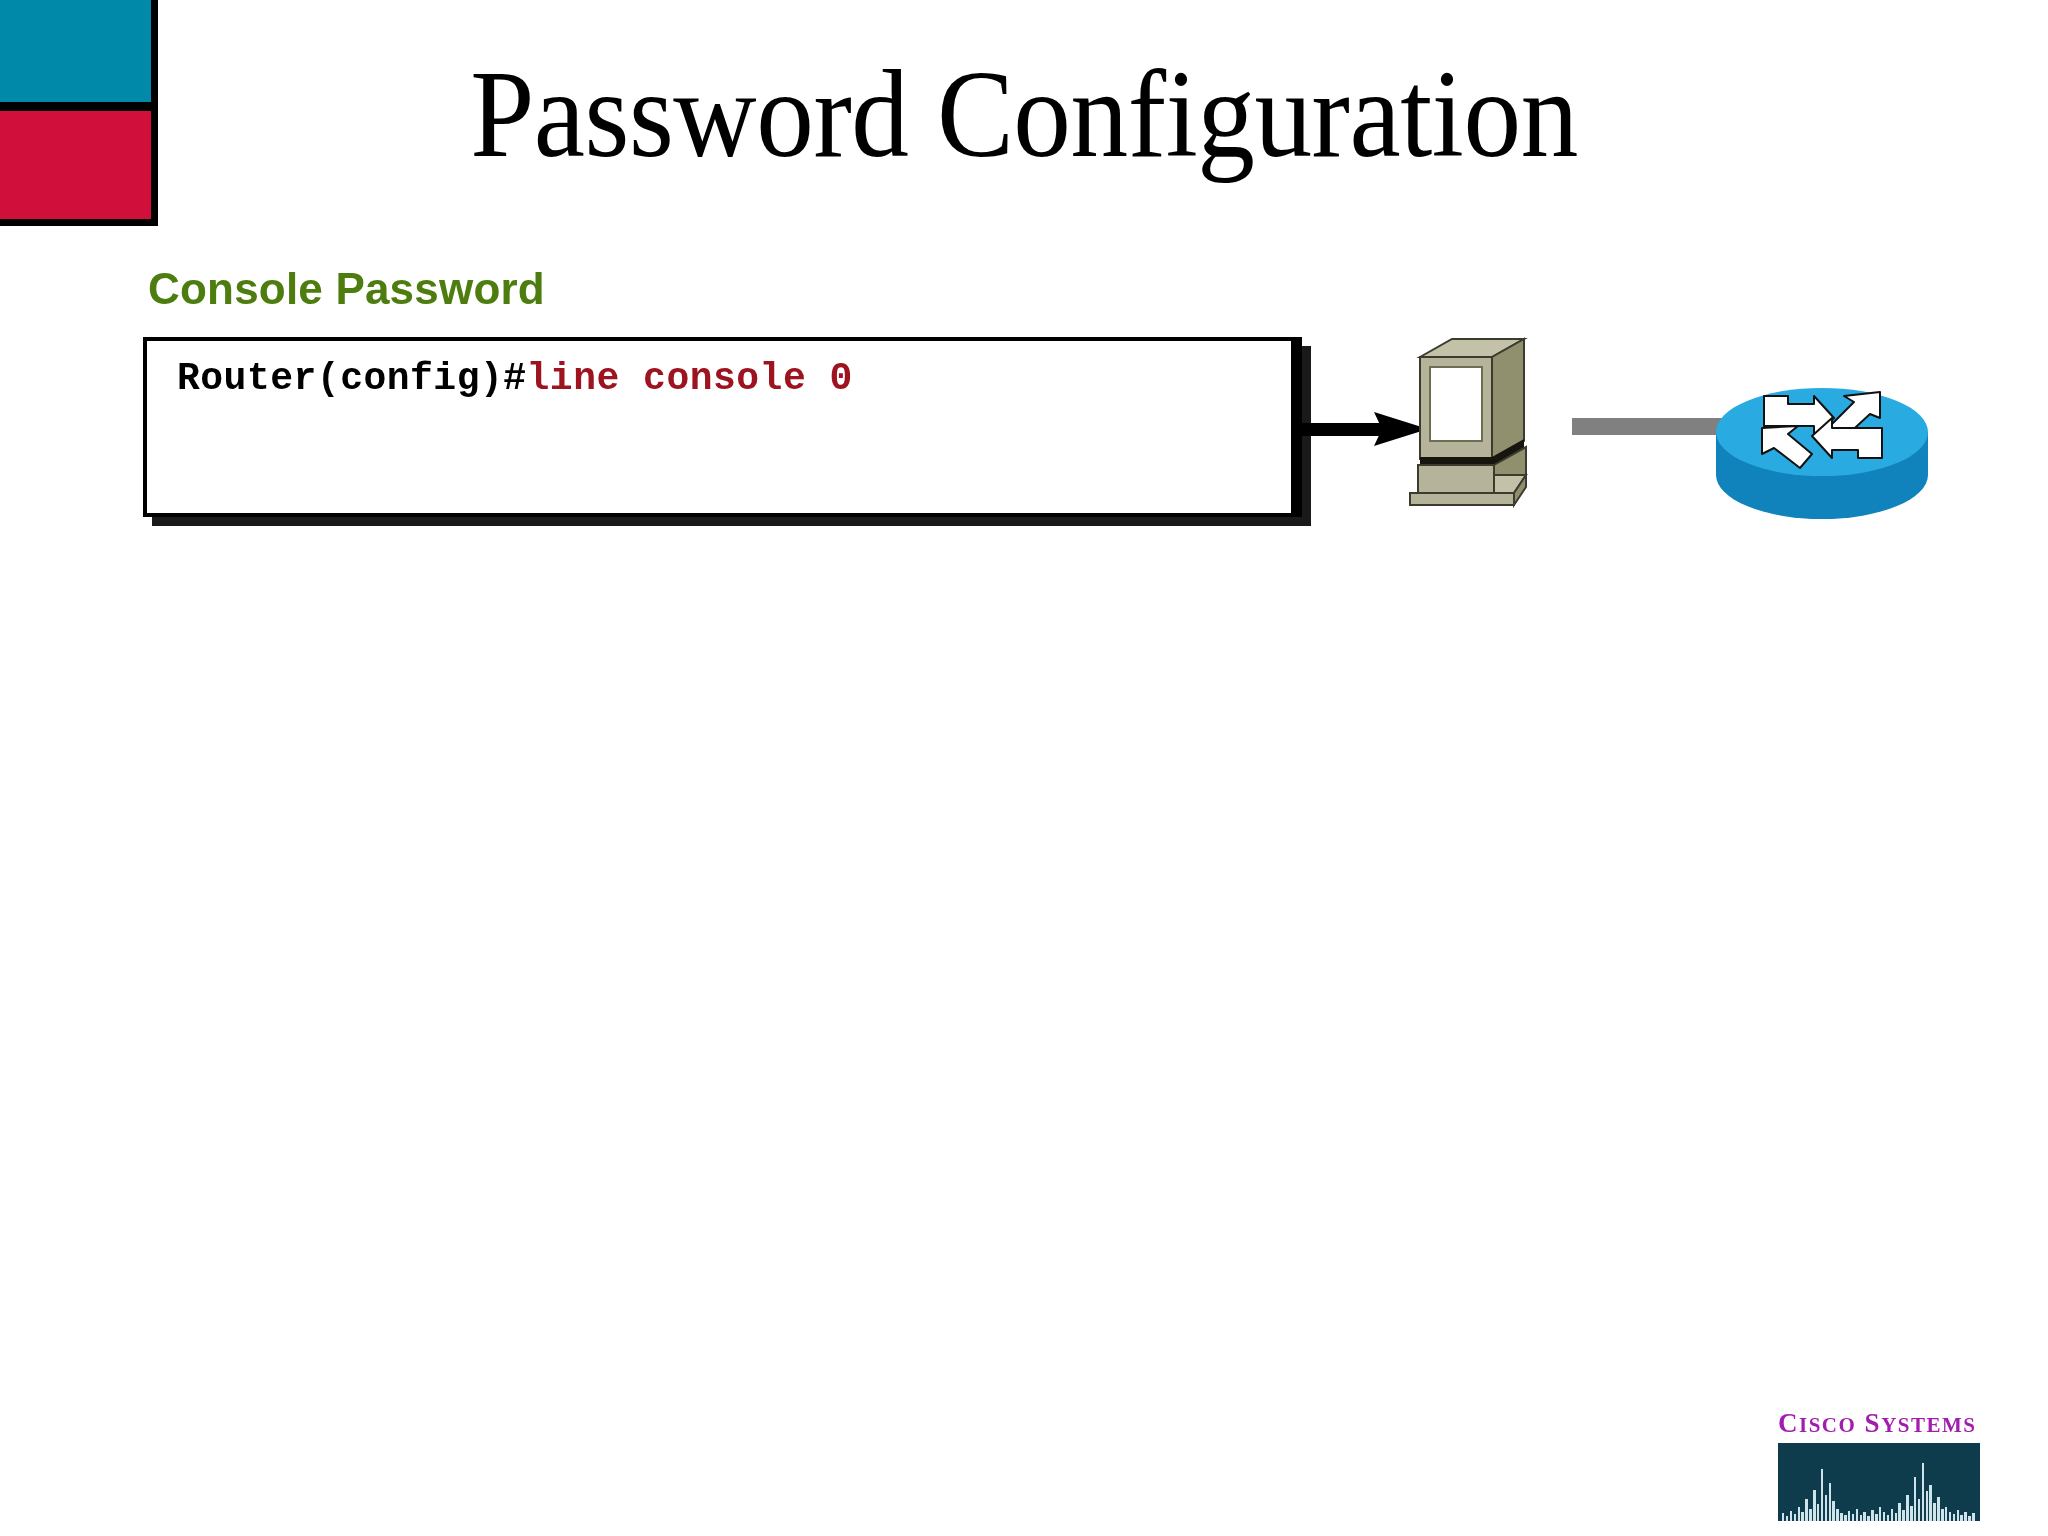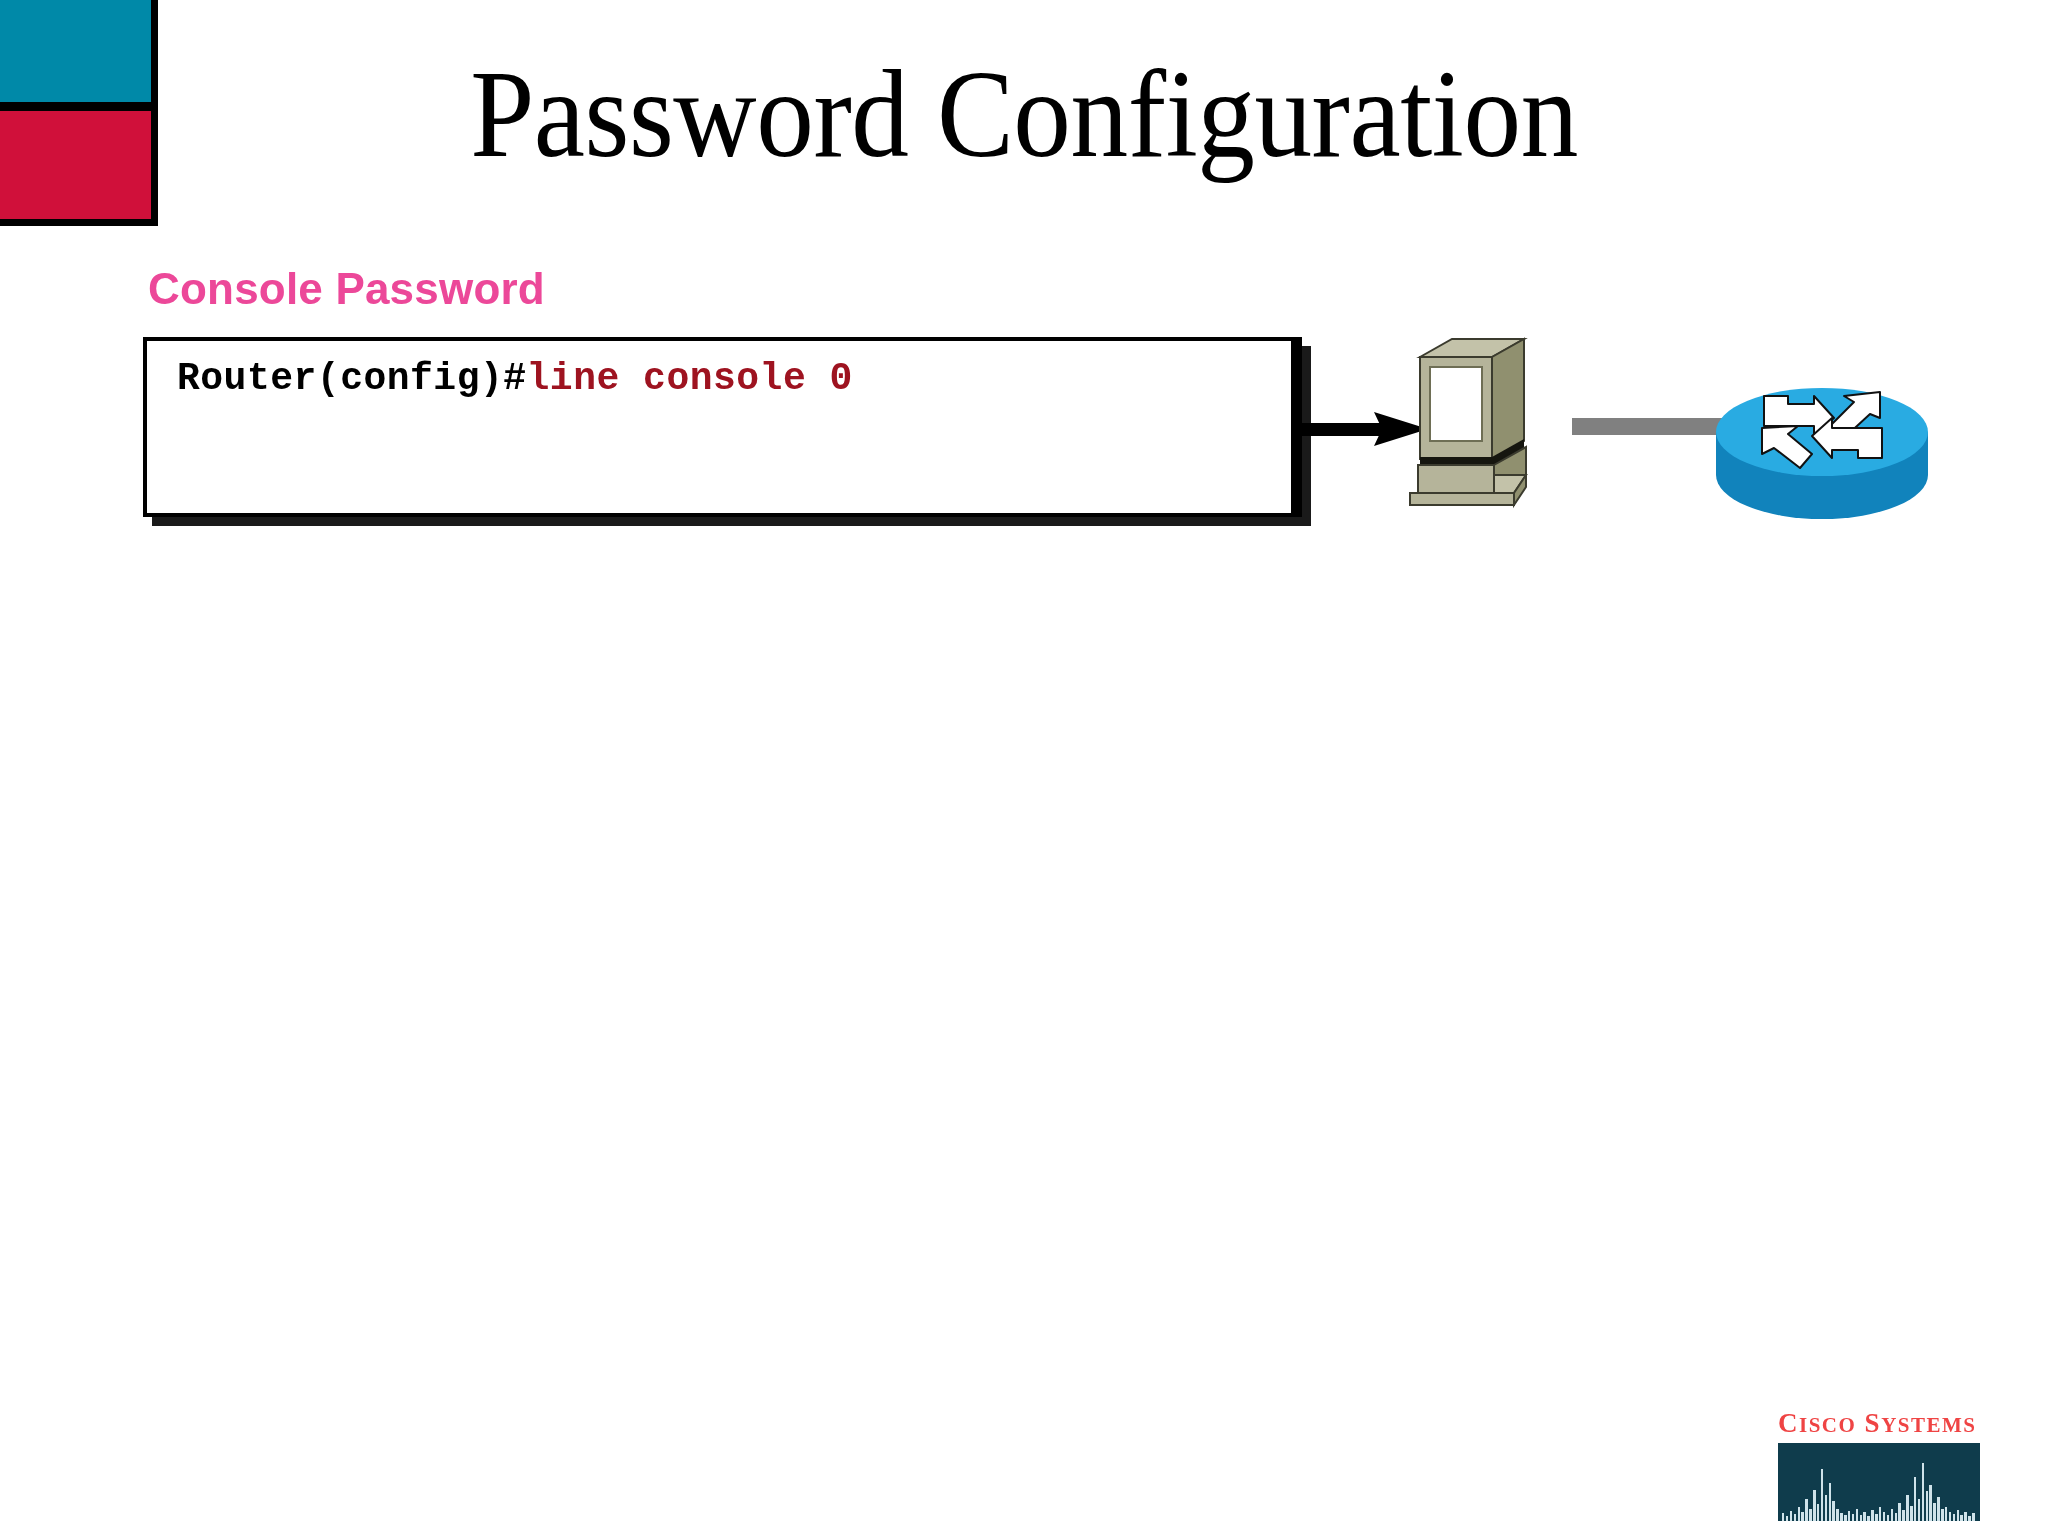--- a/index.html
+++ b/index.html
@@ -56,21 +56,21 @@
   }
 
   
   #section-heading {
     position: absolute;
     left: 148px;
     top: 264px;
     font-family: "Liberation Sans", sans-serif;
     font-weight: bold;
     font-size: 44px;
-    color: #ec4899;
+    color: #4d7c0f;
     letter-spacing: 0.2px;
   }
 
   
   #code-box {
     position: absolute;
     left: 143px;
     top: 337px;
     width: 1159px;
     height: 180px;
@@ -134,21 +134,21 @@
     position: absolute;
     left: 1778px;
     top: 1408px;
     width: 212px;
     height: 118px;
   }
   #cisco-logo .logo-word {
     font-family: "Liberation Serif", "DejaVu Serif", serif;
     font-weight: bold;
     font-size: 27px;
-    color: #ef4444;
+    color: #a21caf;
     letter-spacing: 1.5px;
     line-height: 30px;
     white-space: nowrap;
   }
   #cisco-logo .logo-word .sm { font-size: 21px; }
   #cisco-logo .bridge {
     margin-top: 3px;
     width: 202px;
     height: 78px;
     background: #0F3C4C;

